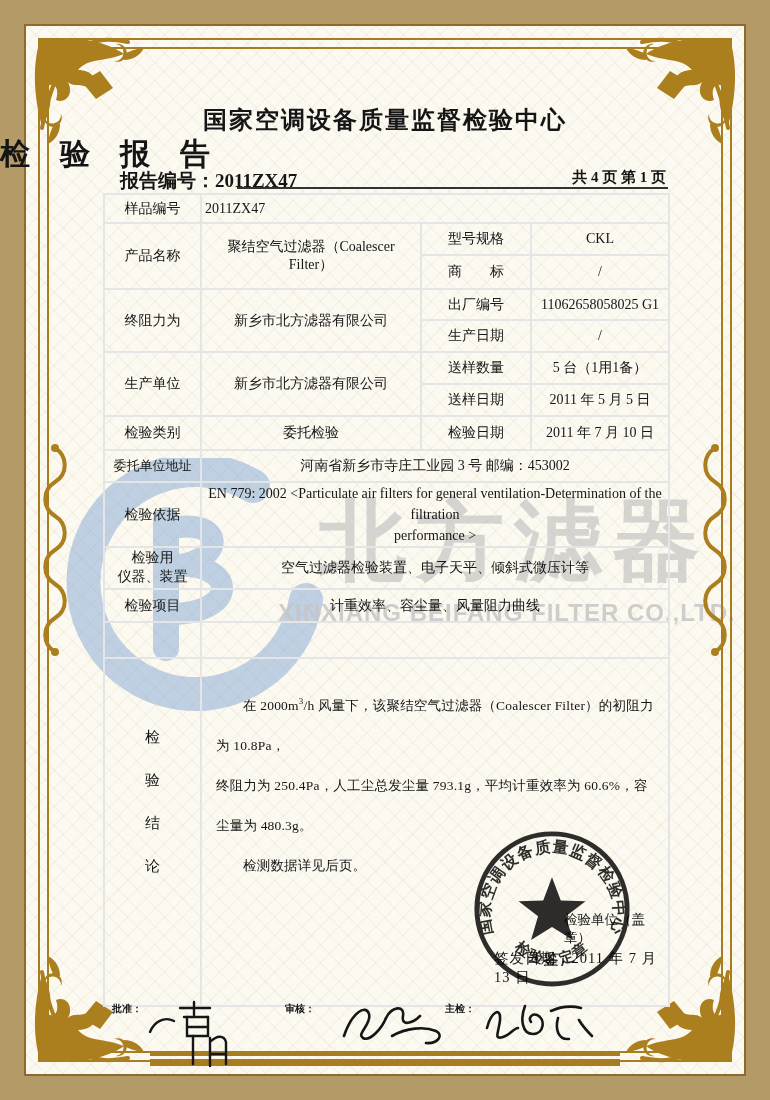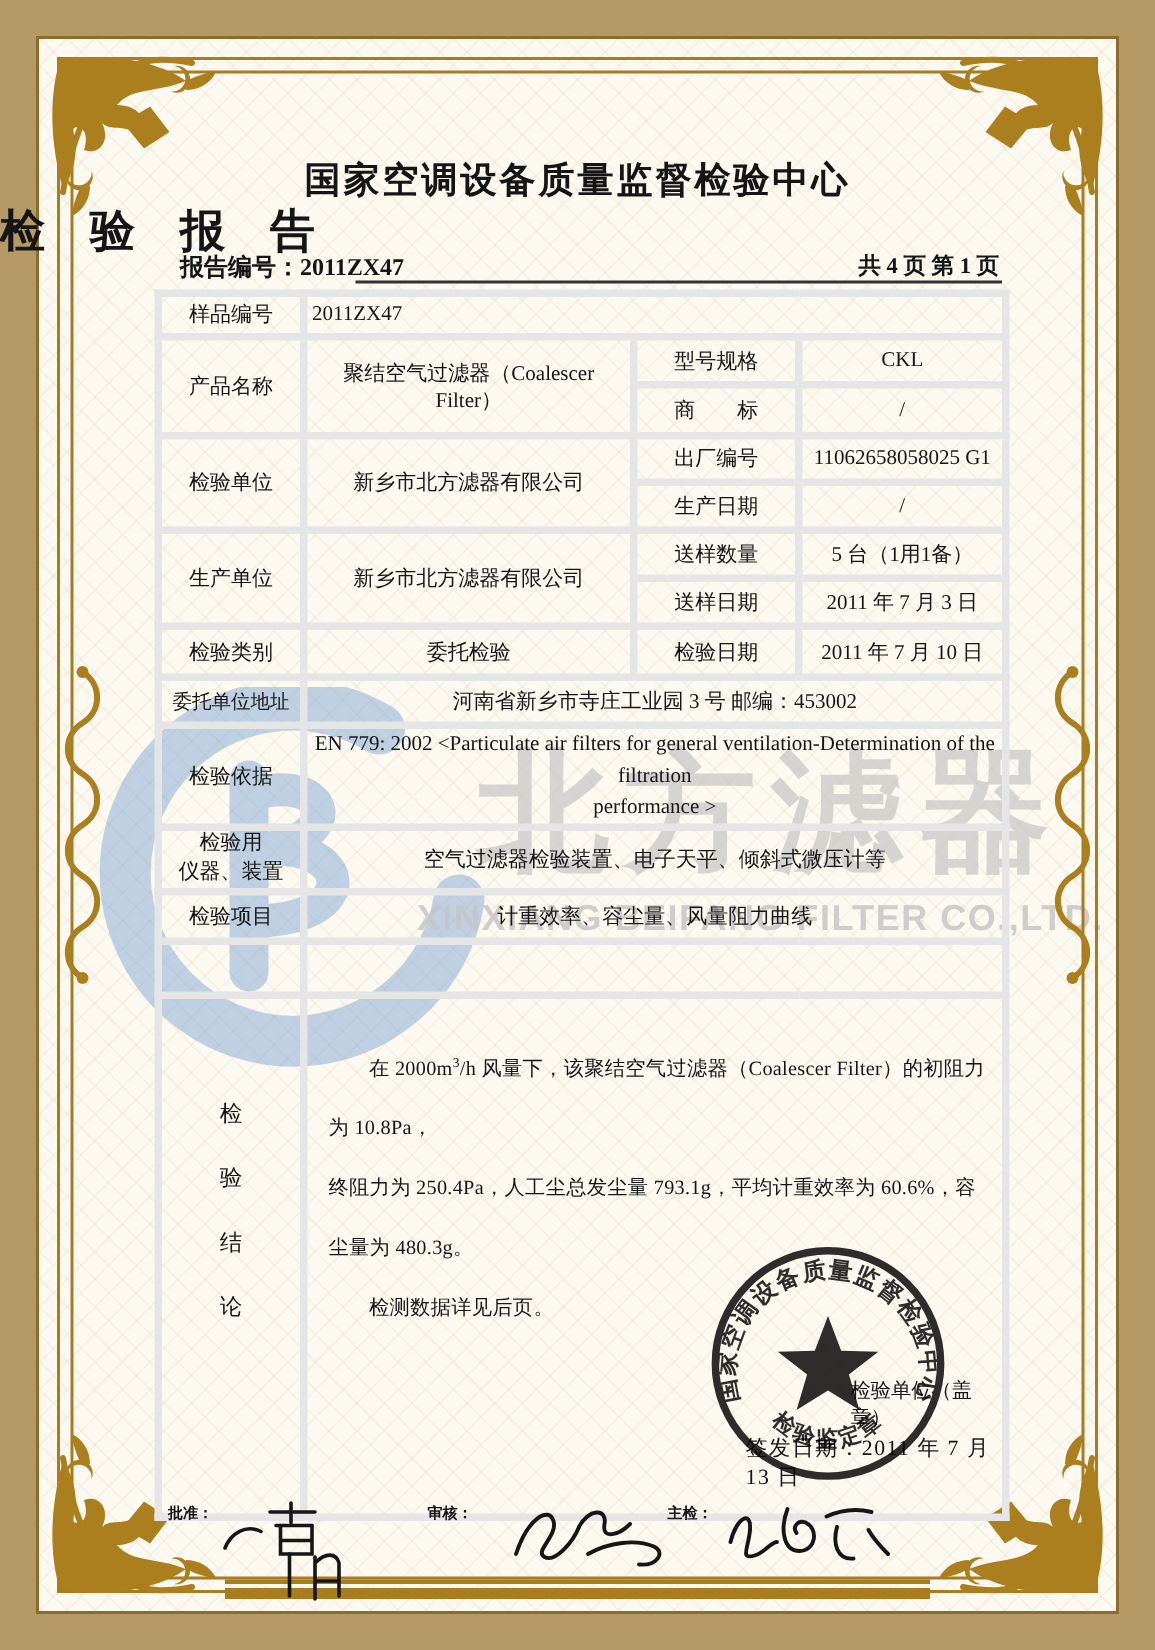--- a/index.html
+++ b/index.html
@@ -27,28 +27,28 @@
   
   .wm-blue{position:absolute;left:48px;top:458px;opacity:.42;}
   .wm-cn{position:absolute;left:318px;top:482px;font-family:"Liberation Sans","DejaVu Sans",sans-serif;
     font-weight:bold;font-size:88px;letter-spacing:10px;color:#bfbfbf;opacity:.62;white-space:nowrap;text-align:center;}
   .wm-en{position:absolute;left:278px;top:599px;font-family:"Liberation Sans","DejaVu Sans",sans-serif;
     font-weight:bold;font-size:24px;letter-spacing:1px;color:#c6c6c6;opacity:.85;white-space:nowrap;}
 
   
   .h-center{position:absolute;left:0;right:0;top:104px;text-align:center;font-size:24px;font-weight:bold;letter-spacing:2px;}
   .h-title{position:absolute;left:0;right:0;top:134px;text-align:left;font-size:30px;font-weight:bold;}
-  .h-meta-left{position:absolute;left:120px;top:168px;font-size:16px;font-weight:bold;}
+  .h-meta-left{position:absolute;left:120px;top:168px;font-size:19px;font-weight:bold;}
   .h-meta-right{position:absolute;right:104px;top:168px;font-size:15px;font-weight:bold;}
   .h-rule{position:absolute;left:237px;top:187px;width:431px;height:2px;background:#333;}
 
   
   table.rpt{position:absolute;left:103px;top:193px;width:565px;border-collapse:collapse;table-layout:fixed;
     border:2px solid #2a2a2a;background:transparent;}
-  table.rpt td{border:5px solid #e5e5e5;font-size:14px;padding:0 3px;overflow:hidden;}
+  table.rpt td{border:2px solid #e5e5e5;font-size:14px;padding:0 3px;overflow:hidden;}
   td.lbl{text-align:center;}
   td.vc{text-align:center;}
   td.vl{text-align:left;padding-left:18px;}
   td.basis{font-size:13px;text-align:center;line-height:1.5;}
   .two-line{line-height:1.35;}
   .concl-label-cell{vertical-align:middle;}
   .concl-label{display:flex;flex-direction:column;align-items:center;gap:24px;font-size:15px;
     margin-top:-60px;}
   .concl-cell{position:relative;vertical-align:top;margin-top:48px;}
   .concl-text{position:absolute;top:22px;left:14px;right:8px;font-size:13.5px;line-height:40px;letter-spacing:.2px;}
@@ -173,38 +173,38 @@
       <td class="lbl" rowspan="2">产品名称</td>
       <td class="vc" rowspan="2">聚结空气过滤器（Coalescer Filter）</td>
       <td class="lbl">型号规格</td>
       <td class="vc">CKL</td>
     </tr>
     <tr style="height:34px">
       <td class="lbl">商　　标</td>
       <td class="vc">/</td>
     </tr>
     <tr style="height:31px">
-      <td class="lbl" rowspan="2">检验单位</td>
+      <td class="lbl" rowspan="2">终阻力为</td>
       <td class="vc" rowspan="2">新乡市北方滤器有限公司</td>
       <td class="lbl">出厂编号</td>
       <td class="vc">11062658058025 G1</td>
     </tr>
     <tr style="height:32px">
       <td class="lbl">生产日期</td>
       <td class="vc">/</td>
     </tr>
     <tr style="height:32px">
       <td class="lbl" rowspan="2">生产单位</td>
       <td class="vc" rowspan="2">新乡市北方滤器有限公司</td>
       <td class="lbl">送样数量</td>
       <td class="vc">5 台（1用1备）</td>
     </tr>
     <tr style="height:32px">
       <td class="lbl">送样日期</td>
-      <td class="vc">2011 年 7 月 3 日</td>
+      <td class="vc">2011 年 5 月 5 日</td>
     </tr>
     <tr style="height:34px">
       <td class="lbl">检验类别</td>
       <td class="vc">委托检验</td>
       <td class="lbl">检验日期</td>
       <td class="vc">2011 年 7 月 10 日</td>
     </tr>
     <tr style="height:32px">
       <td class="lbl" style="font-size:13px">委托单位地址</td>
       <td class="vc" colspan="3">河南省新乡市寺庄工业园 3 号  邮编：453002</td>

